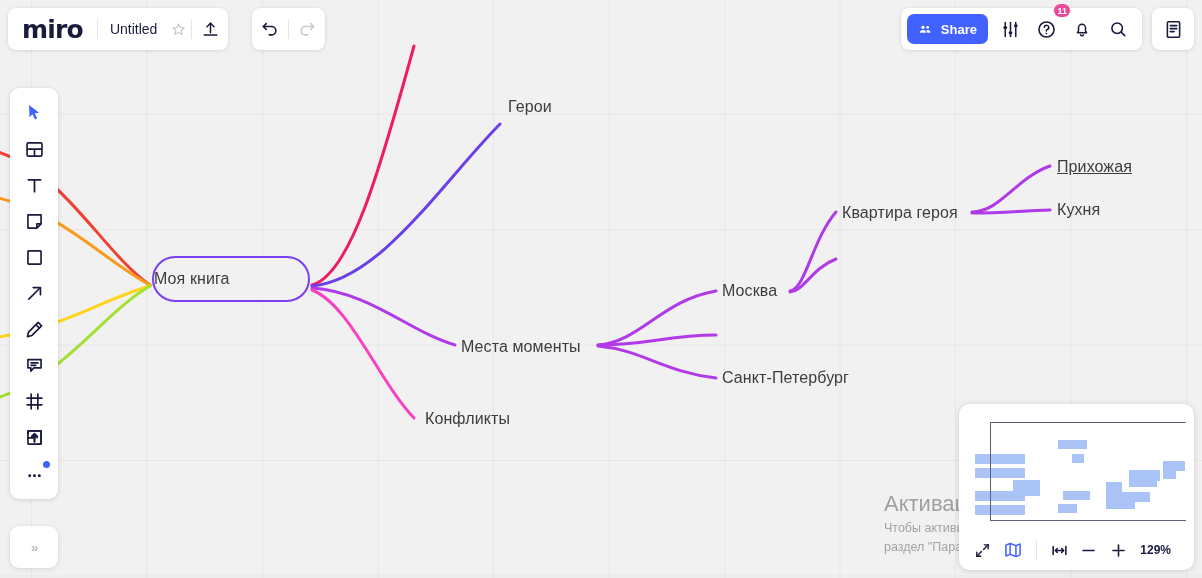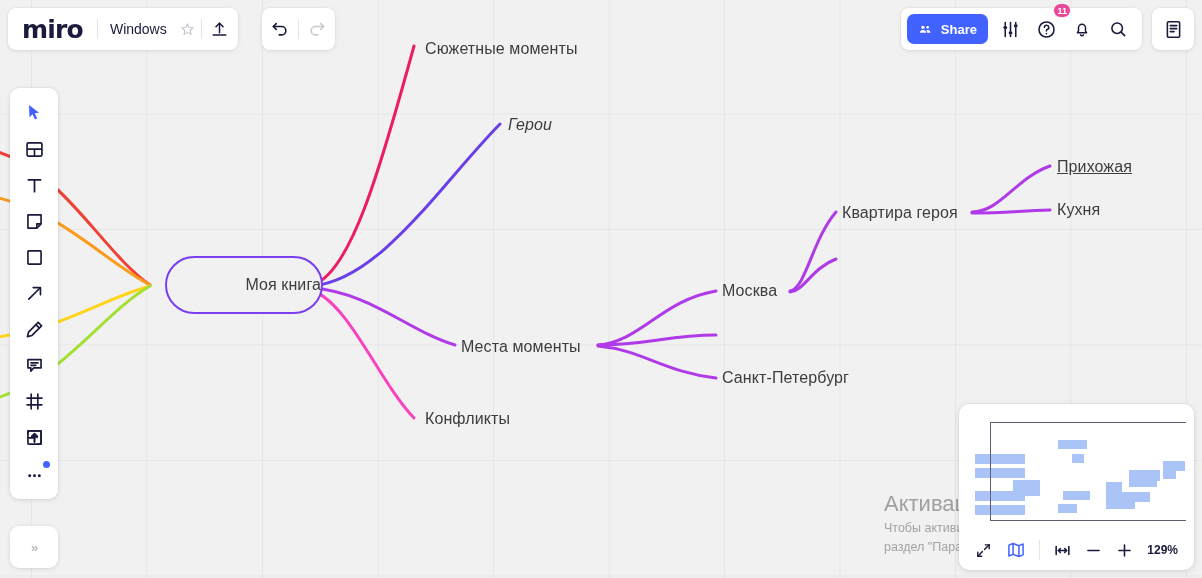--- a/index.html
+++ b/index.html
@@ -32,26 +32,26 @@
     position: absolute;
     color: #3d3d3d;
     font-size: 16px;
     line-height: 20px;
     white-space: nowrap;
     letter-spacing: .1px;
   }
 
   .center-node {
     position: absolute;
-    left: 165px; top: 256px;
-    width: 158px; height: 58px;
+    left: 152px; top: 256px;
+    width: 158px; height: 46px;
     border: 2.5px solid #7b3ff2;
     border-radius: 29px;
     background: #f1f1f1;
-    display: flex; align-items: center; justify-content: flex-end;
+    display: flex; align-items: center; justify-content: flex-start;
   }
   .center-node span {
     font-size: 16px;
     color: #3d3d3d;
     letter-spacing: .1px;
   }
 
   
   #topbar-left {
     position: absolute; left: 8px; top: 8px;
@@ -185,21 +185,21 @@
     padding: 0 2px;
   }
   .zb-item {
     display: flex; align-items: center; justify-content: center;
     cursor: pointer;
     color: #1a1a3d;
     height: 30px;
   }
   #zoom-pct {
     font-size: 12px; font-weight: 700; color: #1a1a3d;
-    margin-left: 6px; margin-right: 6px;
+    margin-left: 6px; margin-right: 13px;
   }
 
   
   #watermark {
     position: absolute;
     left: 884px; top: 490px;
     color: #9a9a9a;
     z-index: 5;
     pointer-events: none;
     user-select: none;
@@ -234,25 +234,22 @@
 
       <path d="M 972,212 C 1000,212 1016,178 1050,166" stroke="#b03ae8"></path>
       <path d="M 972,213 C 1004,213 1018,211 1050,210" stroke="#b03ae8"></path>
     </g>
   </svg>
 
   <div class="center-node">
     <span>Моя книга</span>
   </div>
 
-  <div class="node-label" style="left:425px; top:39px;">
-    <span>Сюжетные моменты</span>
-  </div>
-
-  <div class="node-label" style="left:508px; top:115px;font-style:italic;">
+
+  <div class="node-label" style="left:508px; top:97px;">
     <span>Герои</span>
   </div>
 
   <div class="node-label" style="left:461px; top:337px;">
     <span>Места моменты</span>
   </div>
 
   <div class="node-label" style="left:425px; top:409px;">
     <span>Конфликты</span>
   </div>
@@ -282,21 +279,21 @@
   <div id="watermark">
     <div class="wm-title">Активация Windows</div>
     <div class="wm-sub">Чтобы активировать Windows, перейдите в</div>
     <div class="wm-sub">раздел "Параметры".</div>
   </div>
 
   <div id="topbar-left">
     <div class="bar-group">
       <div class="logo">miro</div>
       <div class="vdiv"></div>
-      <div class="doc-title">Windows</div>
+      <div class="doc-title">Untitled</div>
       <div class="icon-btn" style="width:26px;">
         <svg width="15" height="15" viewBox="0 0 24 24" fill="none" stroke="#c3c3cc" stroke-width="1.8" stroke-linejoin="round">
           <path d="M12 3l2.6 5.8 6.4.6-4.8 4.2 1.4 6.2L12 16.6 6.4 19.8l1.4-6.2L3 9.4l6.4-.6z"></path>
         </svg>
       </div>
       <div class="vdiv"></div>
       <div class="icon-btn">
         <svg width="19" height="19" viewBox="0 0 24 24" fill="none" stroke="#1a1a3d" stroke-width="1.9" stroke-linecap="round" stroke-linejoin="round">
           <path d="M12 16V4"></path>
             <path d="M7.5 8.5L12 4l4.5 4.5"></path>

